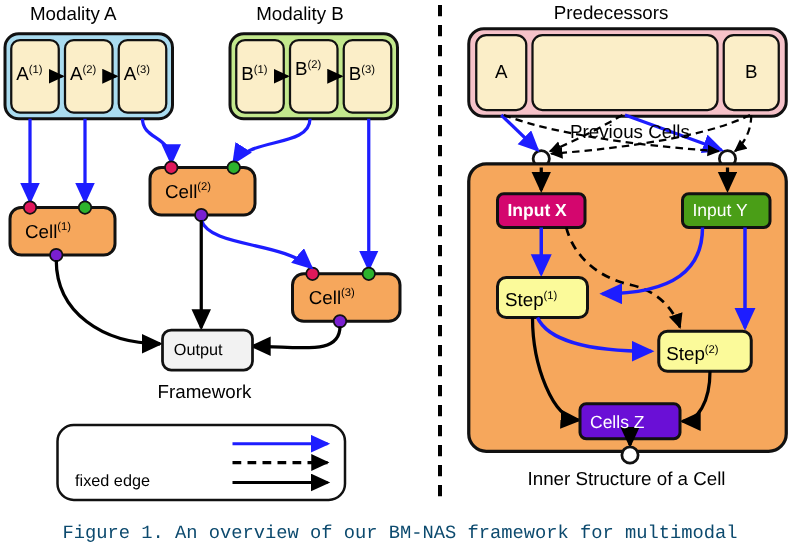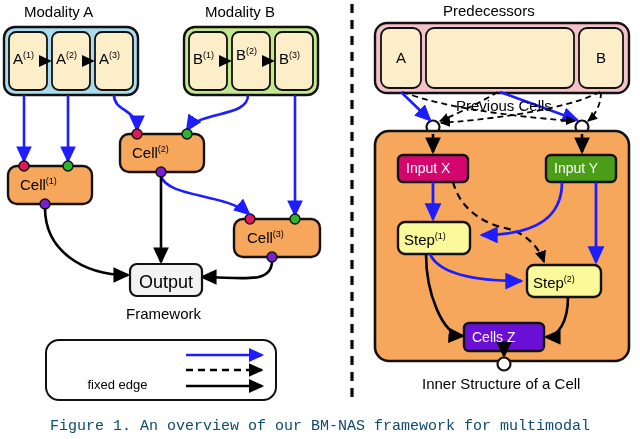--- a/index.html
+++ b/index.html
@@ -206,33 +206,33 @@
   <div class="lbl" style="left:20px;top:176px;font-size:15px;">
     <span>Cell</span><sup style="font-size:9px;">(1)</sup>
   </div>
   <div class="lbl" style="left:132px;top:144px;font-size:15px;">
     <span>Cell</span><sup style="font-size:9px;">(2)</sup>
   </div>
   <div class="lbl" style="left:247px;top:229px;font-size:15px;">
     <span>Cell</span><sup style="font-size:9px;">(3)</sup>
   </div>
 
-  <div class="lbl" style="left:139px;top:272px;font-size:18px;color:#000;">Output</div>
+  <div class="lbl" style="left:139px;top:272px;font-size:13px;color:#000;">Output</div>
   <div class="lbl title" style="left:126px;top:305px;">Framework</div>
 
-  <div class="lbl" style="left:60px;top:377px;width:115px;text-align:center;font-size:13px;">fixed edge</div>
+  <div class="lbl" style="left:60px;top:377px;width:115px;text-align:left;font-size:13px;">fixed edge</div>
 
   <div class="lbl title" style="left:443px;top:2px;">Predecessors</div>
   <div class="lbl title" style="left:422px;top:375px;text-align:right;">Inner Structure of a Cell</div>
 
   <div class="lbl" style="left:396px;top:49px;font-size:15px;">A</div>
   <div class="lbl" style="left:456px;top:49px;font-size:15px;margin-top:48px;">Previous Cells</div>
   <div class="lbl" style="left:596px;top:49px;font-size:15px;">B</div>
 
-  <div class="lbl" style="left:406px;top:160px;font-size:14px;color:#ffffff;">Input X</div>
+  <div class="lbl" style="left:406px;top:160px;font-size:14px;color:#ffffff;font-weight:bold;">Input X</div>
   <div class="lbl" style="left:554px;top:160px;font-size:14px;color:#ffffff;">Input Y</div>
 
   <div class="lbl" style="left:404px;top:231px;font-size:15px;">
     <span>Step</span><sup style="font-size:9px;">(1)</sup>
   </div>
   <div class="lbl" style="left:533px;top:274px;font-size:15px;">
     <span>Step</span><sup style="font-size:9px;">(2)</sup>
   </div>
 
   <div class="lbl" style="left:472px;top:329px;font-size:14px;color:#ffffff;">Cells Z</div>

